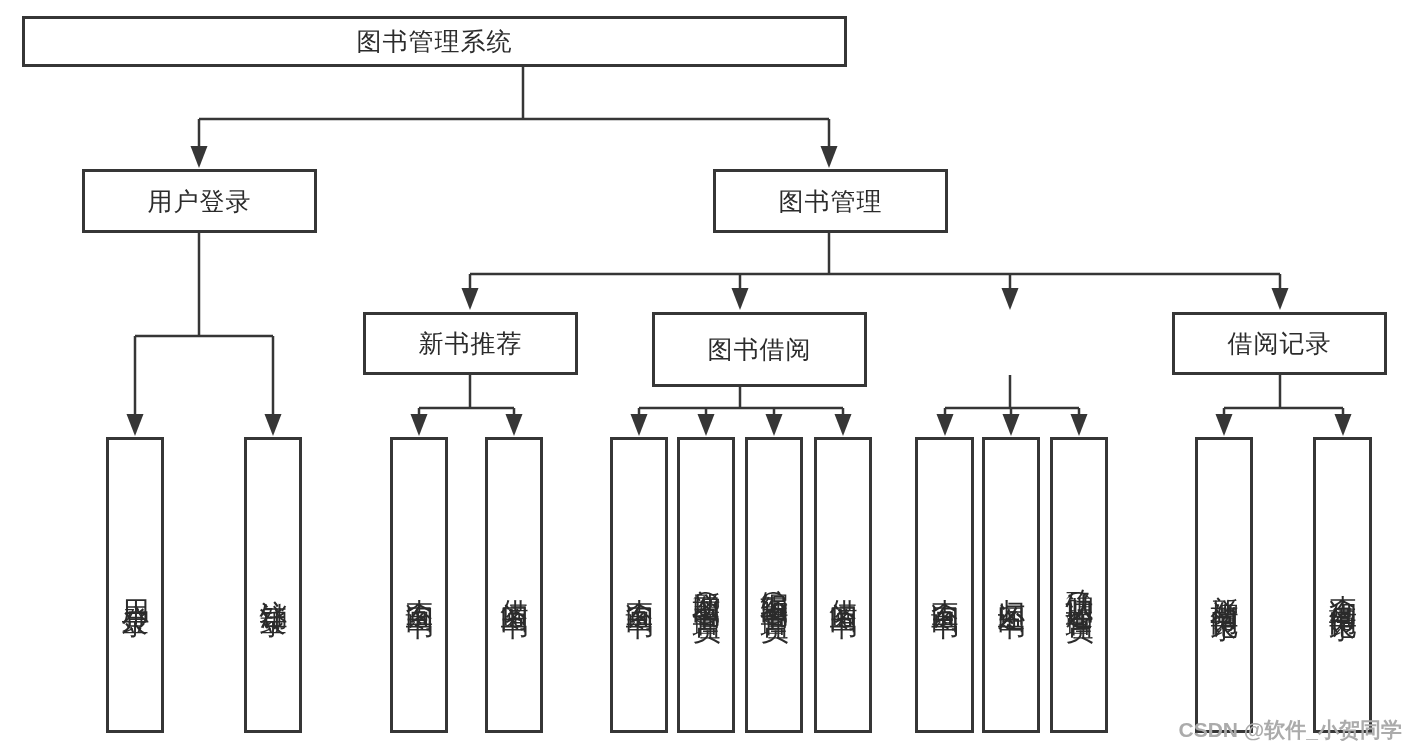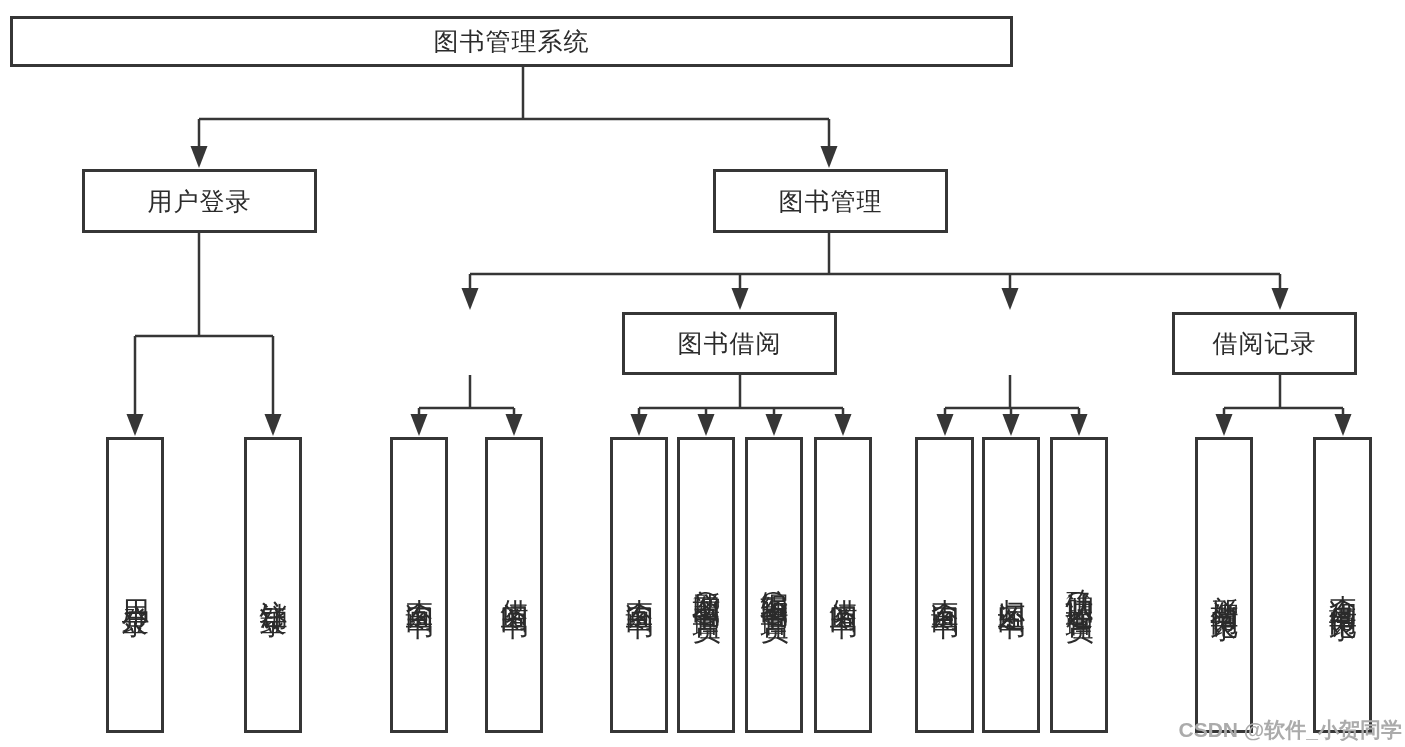--- a/index.html
+++ b/index.html
@@ -123,27 +123,28 @@
 
       <polygon points="936.5,414 953.5,414 945,436"></polygon>
       <polygon points="1002.5,414 1019.5,414 1011,436"></polygon>
       <polygon points="1070.5,414 1087.5,414 1079,436"></polygon>
 
       <polygon points="1215.5,414 1232.5,414 1224,436"></polygon>
       <polygon points="1334.5,414 1351.5,414 1343,436"></polygon>
     </g>
   </svg>
 
-  <div class="box h-label" style="left:10px;top:16px;width:1003px;height:51px">图书管理系统</div>
+  <div class="box h-label" style="left:22px;top:16px;width:825px;height:51px">图书管理系统</div>
 
   <div class="box h-label" style="left:82px;top:169px;width:235px;height:64px">用户登录</div>
   <div class="box h-label" style="left:713px;top:169px;width:235px;height:64px">图书管理</div>
 
-  <div class="box h-label" style="left:622px;top:312px;width:215px;height:63px">图书借阅</div>
-  <div class="box h-label" style="left:1172px;top:312px;width:185px;height:63px">借阅记录</div>
+  <div class="box h-label" style="left:363px;top:312px;width:215px;height:63px">新书推荐</div>
+  <div class="box h-label" style="left:652px;top:312px;width:215px;height:75px">图书借阅</div>
+  <div class="box h-label" style="left:1172px;top:312px;width:215px;height:63px">借阅记录</div>
 
   <div class="box leaf" style="left:106px;top:437px;width:58px;height:296px">用户登录</div>
   <div class="box leaf" style="left:244px;top:437px;width:58px;height:296px">注销登录</div>
 
   <div class="box leaf" style="left:390px;top:437px;width:58px;height:296px">查询图书</div>
   <div class="box leaf" style="left:485px;top:437px;width:58px;height:296px">借阅图书</div>
 
   <div class="box leaf" style="left:610px;top:437px;width:58px;height:296px">查询图书</div>
   <div class="box leaf" style="left:677px;top:437px;width:58px;height:296px">新增图书（管理员）</div>
   <div class="box leaf" style="left:745px;top:437px;width:58px;height:296px">编辑图书（管理员）</div>

